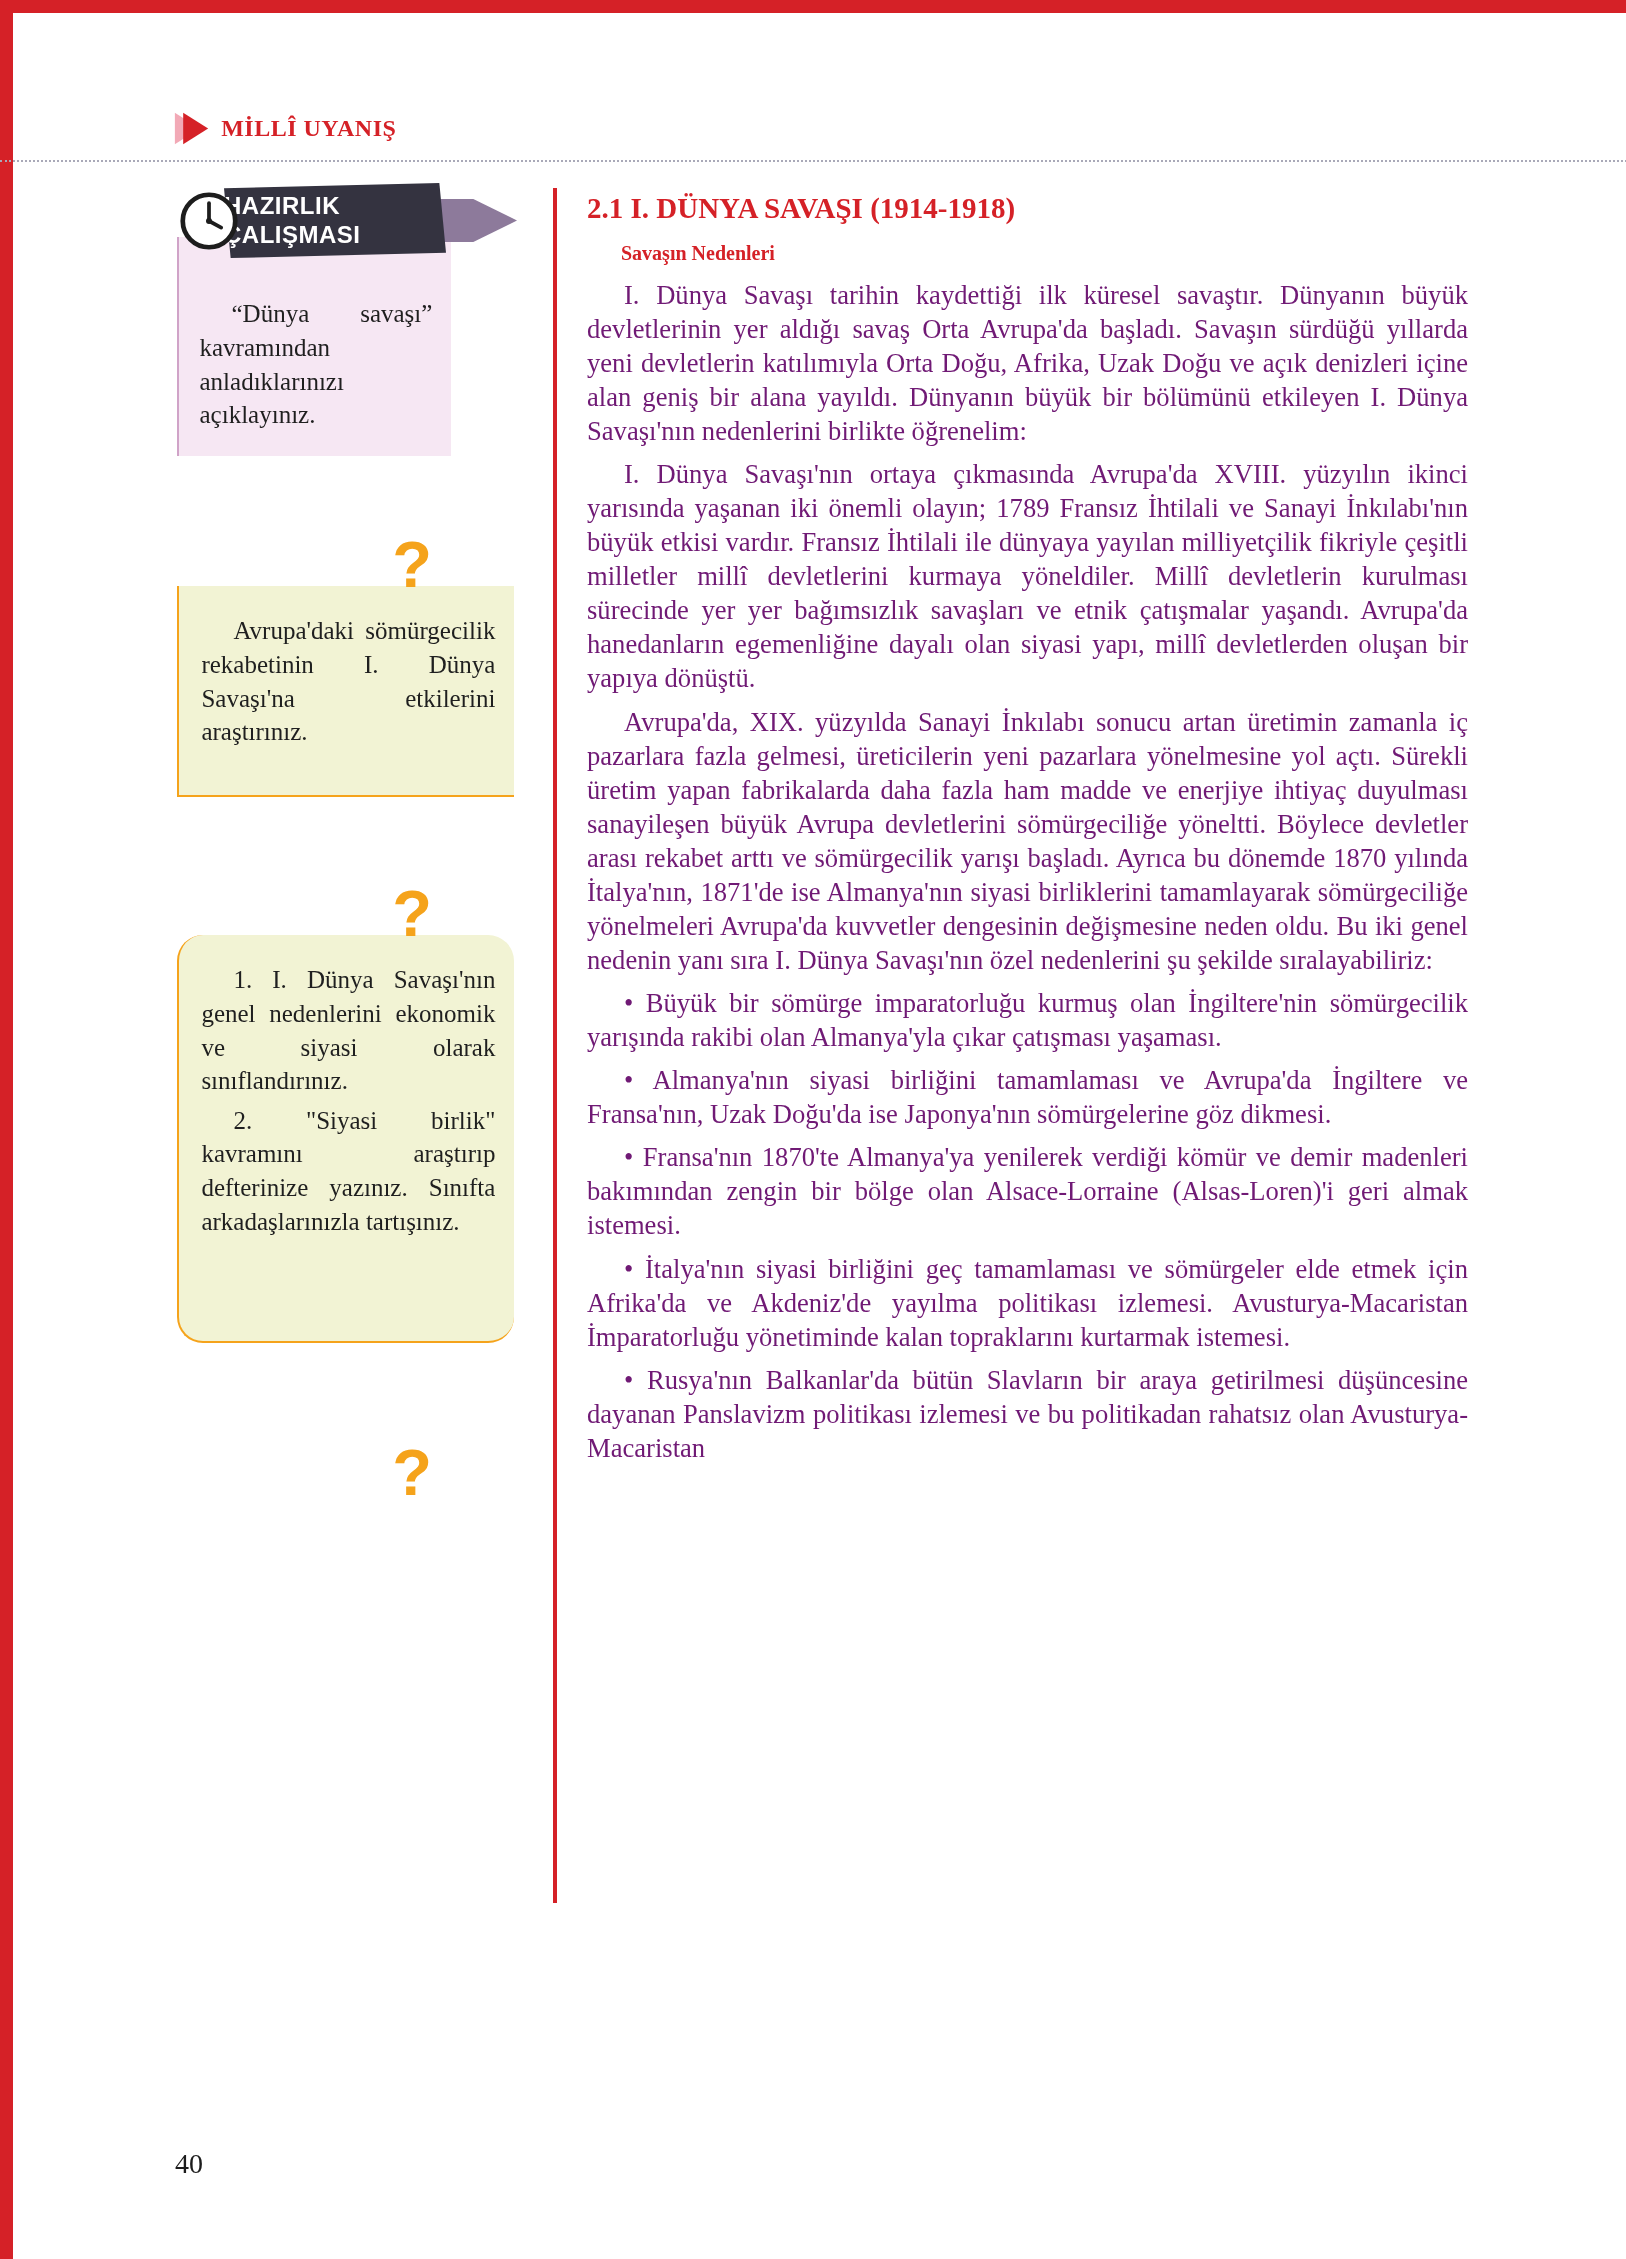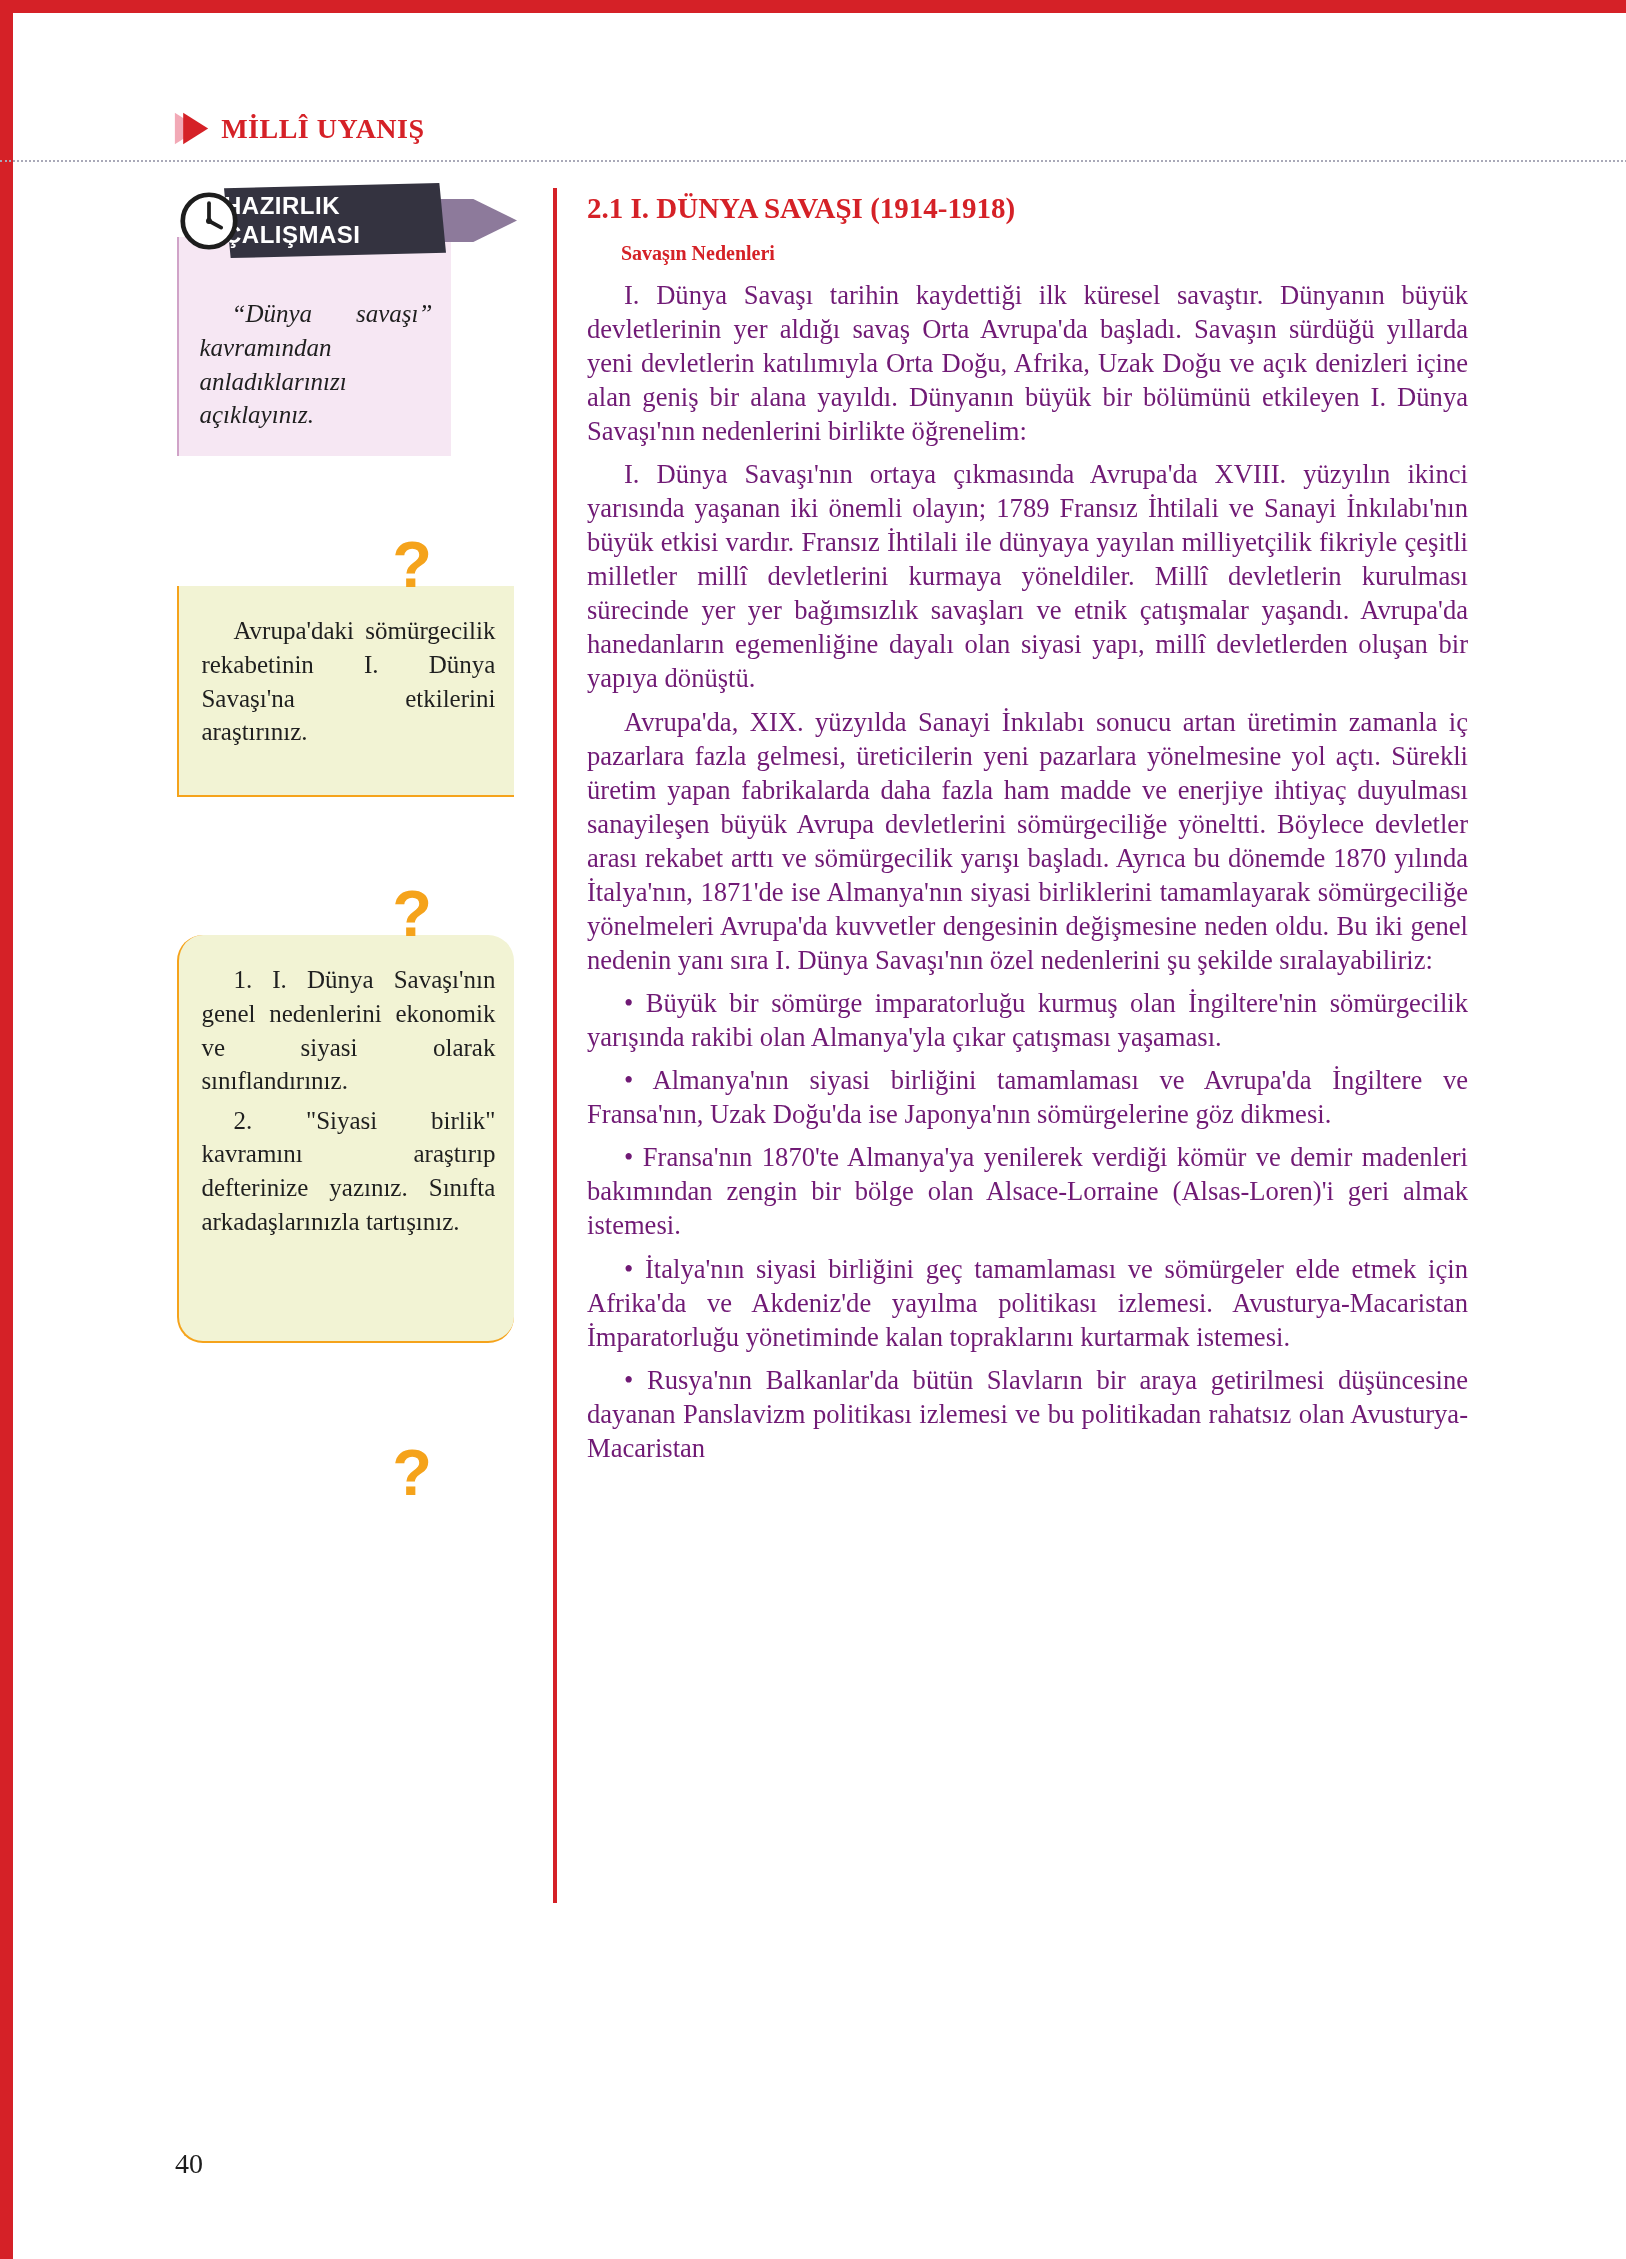--- a/index.html
+++ b/index.html
@@ -6,21 +6,21 @@
   body { background:#e9e9e9; font-family:"Liberation Serif", serif; }
   .page {
     position:relative; width:1627px; height:2260px; margin:0 auto;
     background:#ffffff; overflow:hidden; color:#1f1f1f;
   }
   .top-bar { position:absolute; top:0; left:0; right:0; height:13px; background:#d52127; }
   .left-bar { position:absolute; top:0; left:0; bottom:0; width:13px; background:#d52127; }
 
   
   .section-header { position:absolute; top:110px; left:173px; display:flex; align-items:center; gap:11.2px; }
-  .section-title { font-size:28px; font-weight:bold; color:#d52127; letter-spacing:0.5px; }
+  .section-title { font-size:24px; font-weight:bold; color:#d52127; letter-spacing:0.5px; }
   .dotted-divider { position:absolute; top:160px; left:0; right:0; border-top:2.8px dotted #a9a9b8; }
 
   
   .sidebar { position:absolute; left:177px; top:183px; width:347px; }
   .badge { position:relative; height:76px; z-index:5; }
   .badge-banner {
     position:absolute; left:28px; top:16px; width:312px; height:43px; background:#8d7a9b;
     clip-path:polygon(0 0, 86% 0, 100% 50%, 86% 100%, 0 100%);
   }
   .badge-plate {
@@ -28,21 +28,20 @@
     clip-path:polygon(0 7%, 97% 0, 100% 93%, 3% 100%);
     display:flex; flex-direction:column; align-items:flex-start; justify-content:center; gap:1.9px;
     color:#ffffff; font-family:"Liberation Sans", sans-serif; font-weight:bold; font-size:24px; letter-spacing:0.5px;
   }
   .badge-clock { position:absolute; left:1.9px; top:7.5px; width:60px; height:60px; z-index:6; }
 
   .pink-box {
     position:absolute; left:0; top:54px; width:274px; min-height:185px;
     background:#f6e7f3; border-left:2.8px solid #d0a3c8; z-index:1;
     padding:60px 18.6px 24px 20.5px;
-    font-style:italic;
   }
   .pink-text, .qtext { font-size:25px; line-height:1.35; text-align:justify; text-indent:32px; hyphens:auto; }
 
   .qwrap { position:absolute; left:0; width:337px; }
   .qwrap1 { top:356px; }
   .qwrap2 { top:705px; }
   .qwrap3 { top:1264px; }
   .qmark {
     position:absolute; top:-7.5px; right:82px;
     font-family:"Liberation Sans", sans-serif; font-weight:bold;

